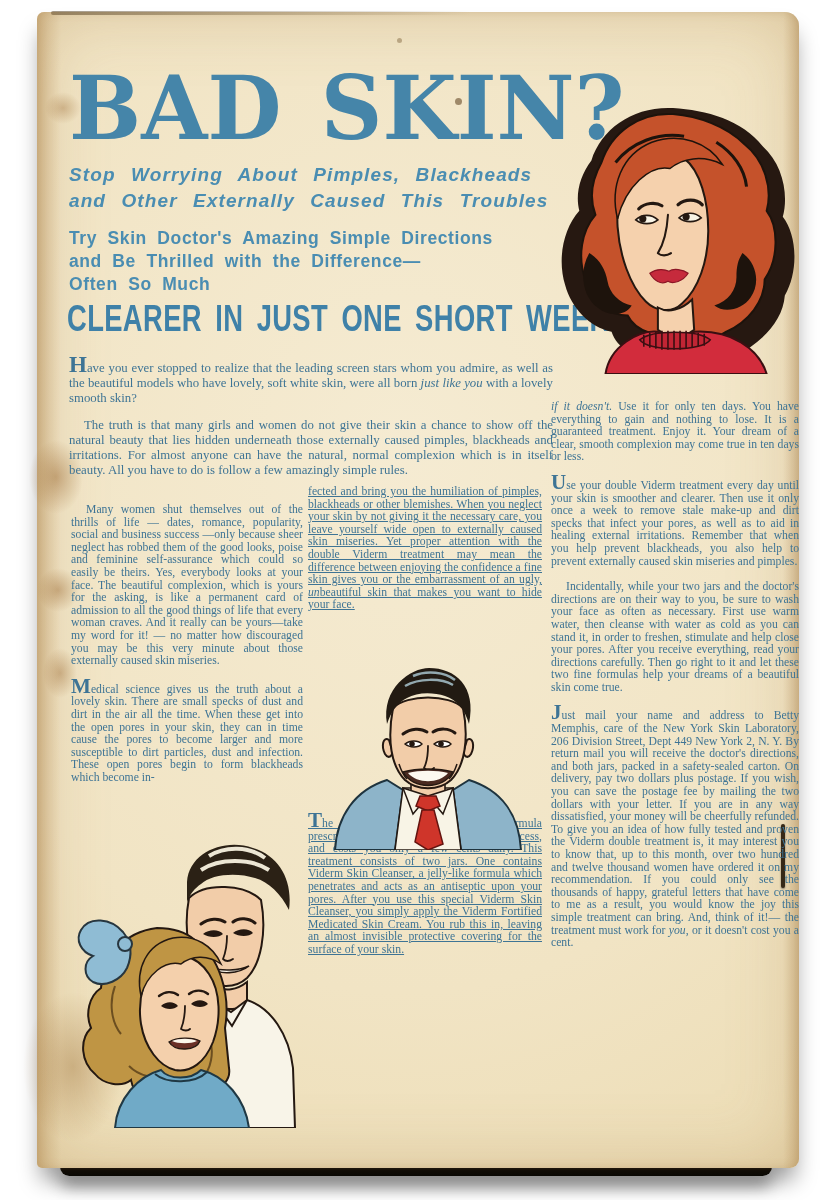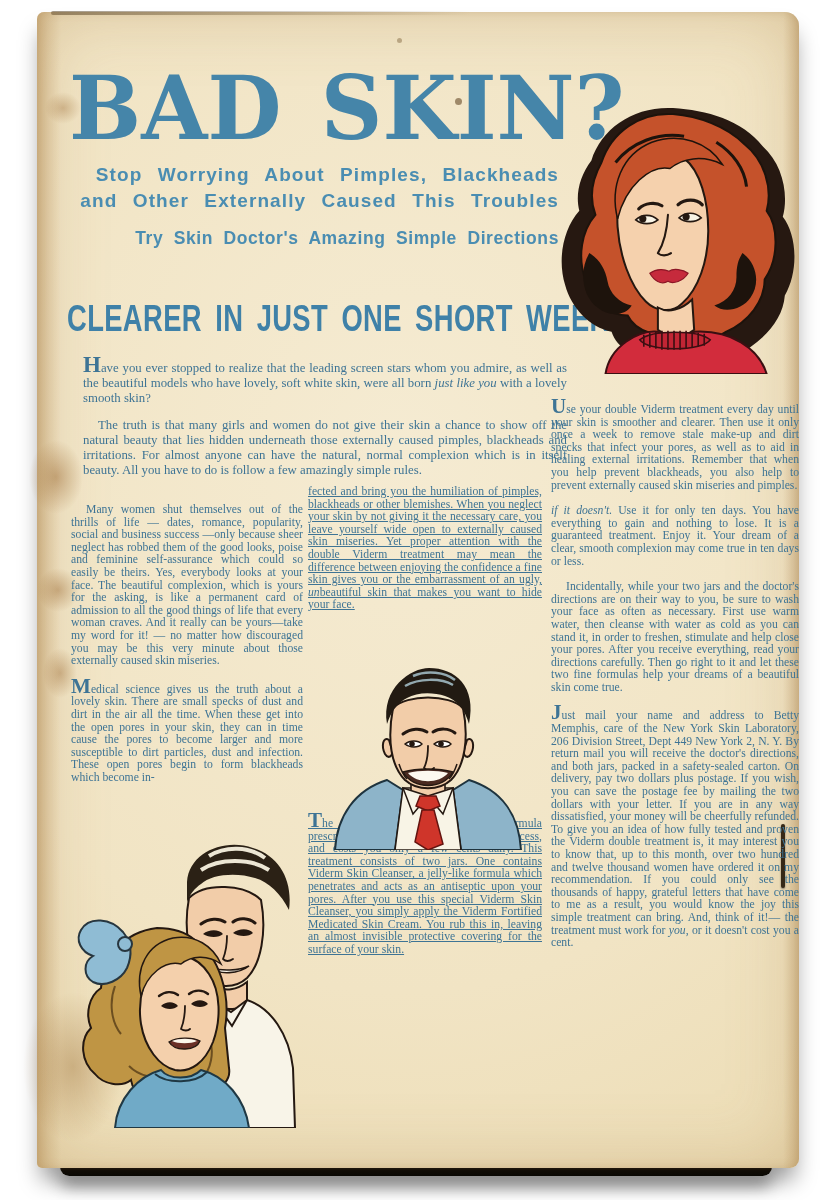--- a/index.html
+++ b/index.html
@@ -33,38 +33,38 @@
   .blot{border-radius:50%;}
   .staple{position:absolute;left:744px;top:812px;width:4px;height:64px;background:#352817;border-radius:2px;box-shadow:0 1px 2px rgba(0,0,0,.5);}
 
   .ink{color:#3e7495;}
   .headline{
     position:absolute;left:32px;top:48px;width:492px;white-space:nowrap;
     font-family:"DejaVu Serif",serif;font-weight:bold;font-size:88px;line-height:96px;
     color:#4585a9;letter-spacing:0px;word-spacing:10px;transform:scaleX(.97);transform-origin:left top;
   }
   .subhead{
-    position:absolute;left:32px;top:150px;width:490px;text-align:right;
-    font-family:"Liberation Sans",sans-serif;font-weight:bold;
+    position:absolute;left:32px;top:150px;width:490px;text-align:left;
+    font-family:"Liberation Sans",sans-serif;font-weight:bold;font-style:italic;
     font-size:19px;line-height:26px;color:#4a8db2;letter-spacing:1.1px;word-spacing:9px;
   }
   .tagline{
-    position:absolute;left:32px;top:215px;width:490px;text-align:right;
+    position:absolute;left:32px;top:215px;width:490px;text-align:left;
     font-family:"Liberation Sans",sans-serif;font-weight:bold;
     font-size:17.5px;line-height:23px;color:#4a8db2;letter-spacing:.6px;word-spacing:5px;
   }
   .banner{
     position:absolute;left:30px;top:286px;width:680px;white-space:nowrap;
     font-family:"Liberation Sans",sans-serif;font-weight:bold;
     font-size:36px;color:#3f81a8;letter-spacing:.5px;word-spacing:7px;
     transform:scaleX(.76);transform-origin:left top;
   }
   .intro{
     position:absolute;left:32px;top:347px;width:484px;
-    font-size:12.8px;line-height:14.8px;text-align:justify;margin-left:14px;
+    font-size:12.8px;line-height:14.8px;text-align:justify;
   }
   .col{position:absolute;font-size:11.7px;line-height:12.6px;text-align:justify;}
   .col-left{left:34px;top:492px;width:232px;}
   .col-mid{left:271px;top:474px;width:234px;text-decoration:underline;}
   .col-right{left:514px;top:389px;width:248px;}
   .col p, .intro p{margin:0 0 13px 0;}
   .indent{text-indent:15px;}
   .cap{font-size:1.8em;line-height:10px;font-weight:bold;letter-spacing:0;}
   .em{font-style:italic;}
   .spacer{height:190px;}
@@ -94,20 +94,22 @@
 
     <div class="headline">BAD SKIN?</div>
 
     <div class="subhead">
       <div>Stop Worrying About Pimples, Blackheads</div>
       <div>and Other Externally Caused This Troubles</div>
     </div>
 
     <div class="tagline">
       <div>Try Skin Doctor's Amazing Simple Directions</div>
+      <div>and Be Thrilled with the Difference—</div>
+      <div>Often So Much</div>
     </div>
 
     <div class="banner">CLEARER IN JUST ONE SHORT WEEK</div>
 
     <div class="illo woman">
       <svg viewBox="0 0 254 270">
         <path fill="#261811" d="M127,6 C88,4 56,26 46,58 C34,74 30,92 34,108 C18,126 12,156 20,182 C26,204 44,224 66,228 C74,252 108,262 130,248 C140,258 170,262 188,252 C214,240 236,218 238,192 C252,168 250,132 236,114 C242,92 236,62 216,44 C196,18 160,8 127,6 Z"></path>
         <path fill="#c5522b" stroke="#1d130c" stroke-width="2" d="M127,12 C94,10 66,30 56,60 C46,78 44,96 50,112 C36,128 32,154 40,176 C46,196 64,212 82,212 C90,228 114,236 130,226 C142,236 166,238 180,228 C202,218 218,198 218,176 C232,156 232,124 220,108 C226,86 218,58 198,42 C180,24 152,14 127,12 Z"></path>
         <path fill="#1d130c" d="M44,150 C34,166 36,192 52,204 C64,214 80,212 86,202 C74,200 64,190 62,178 C60,166 54,156 44,150 Z"></path>
         <path fill="#1d130c" d="M196,150 C210,160 214,180 204,194 C196,206 178,210 168,202 C182,198 190,186 190,174 C190,162 192,156 196,150 Z"></path>
@@ -138,22 +140,22 @@
       <p><span class="cap">M</span><span>edical science gives us the truth about a lovely skin. There are small specks of dust and dirt in the air all the time. When these get into the open pores in your skin, they can in time cause the pores to become larger and more susceptible to dirt particles, dust and infection. These open pores begin to form blackheads which become in-</span></p>
     </div>
 
     <div class="col col-mid ink">
       <p><span>fected and bring you the humiliation of pimples, blackheads or other blemishes. When you neglect your skin by not giving it the necessary care, you leave yourself wide open to externally caused skin miseries. Yet proper attention with the double Viderm treatment may mean the difference between enjoying the confidence a fine skin gives you or the embarrassment of an ugly, </span><span class="em">un</span><span>beautiful skin that makes you want to hide your face.</span></p>
       <div class="spacer"></div>
       <p><span class="cap">T</span><span>he double Viderm treatment is a formula prescribed by a skin doctor with amazing success, and costs you only a few cents daily. This treatment consists of two jars. One contains Viderm Skin Cleanser, a jelly-like formula which penetrates and acts as an antiseptic upon your pores. After you use this special Viderm Skin Cleanser, you simply apply the Viderm Fortified Medicated Skin Cream. You rub this in, leaving an almost invisible protective covering for the surface of your skin.</span></p>
     </div>
 
     <div class="col col-right ink">
+      <p><span class="em">if it doesn't.</span><span> Use it for only ten days. You have everything to gain and nothing to lose. It is a guaranteed treatment. Enjoy it. Your dream of a clear, smooth complexion may come true in ten days or less.</span></p>
       <p><span class="cap">U</span><span>se your double Viderm treatment every day until your skin is smoother and clearer. Then use it only once a week to remove stale make-up and dirt specks that infect your pores, as well as to aid in healing external irritations. Remember that when you help prevent blackheads, you also help to prevent externally caused skin miseries and pimples.</span></p>
-      <p><span class="em">if it doesn't.</span><span> Use it for only ten days. You have everything to gain and nothing to lose. It is a guaranteed treatment. Enjoy it. Your dream of a clear, smooth complexion may come true in ten days or less.</span></p>
       <p class="indent">Incidentally, while your two jars and the doctor's directions are on their way to you, be sure to wash your face as often as necessary. First use warm water, then cleanse with water as cold as you can stand it, in order to freshen, stimulate and help close your pores. After you receive everything, read your directions carefully. Then go right to it and let these two fine formulas help your dreams of a beautiful skin come true.</p>
       <p><span class="cap">J</span><span><span>ust mail your name and address to Betty Memphis, care of the New York Skin Laboratory, 206 Division Street, Dept 449 New York 2, N. Y. By return mail you will receive the doctor's directions, and both jars, packed in a safety-sealed carton. On delivery, pay two dollars plus postage. If you wish, you can save the postage fee by mailing the two dollars with your letter. If you are in any way dissatisfied, your money will be cheerfully refunded. To give you an idea of how fully tested and proven the Viderm double treatment is, it may interest you to know that, up to this month, over two hundred and twelve thousand women have ordered it on my recommendation. If you could only see the thousands of happy, grateful letters that have come to me as a result, you would know the joy this simple treatment can bring. And, think of it!— the treatment must work for </span><span class="em">you</span><span>, or it doesn't cost you a cent.</span></span></p>
     </div>
 
     <div class="illo man">
       <svg viewBox="0 0 198 192">
         <path fill="#8db4c9" stroke="#1e333e" stroke-width="2" d="M6,192 C8,158 26,132 58,122 L74,132 L66,192 Z"></path>
         <path fill="#8db4c9" stroke="#1e333e" stroke-width="2" d="M192,192 C190,156 172,132 140,122 L124,132 L132,192 Z"></path>
         <path fill="#f8f4e6" stroke="#241811" stroke-width="1.5" d="M66,192 L74,130 L124,130 L132,192 Z"></path>
         <path fill="#f2cda9" stroke="#241811" stroke-width="1.6" d="M82,112 L82,134 C90,142 108,142 116,134 L116,112 Z"></path>

